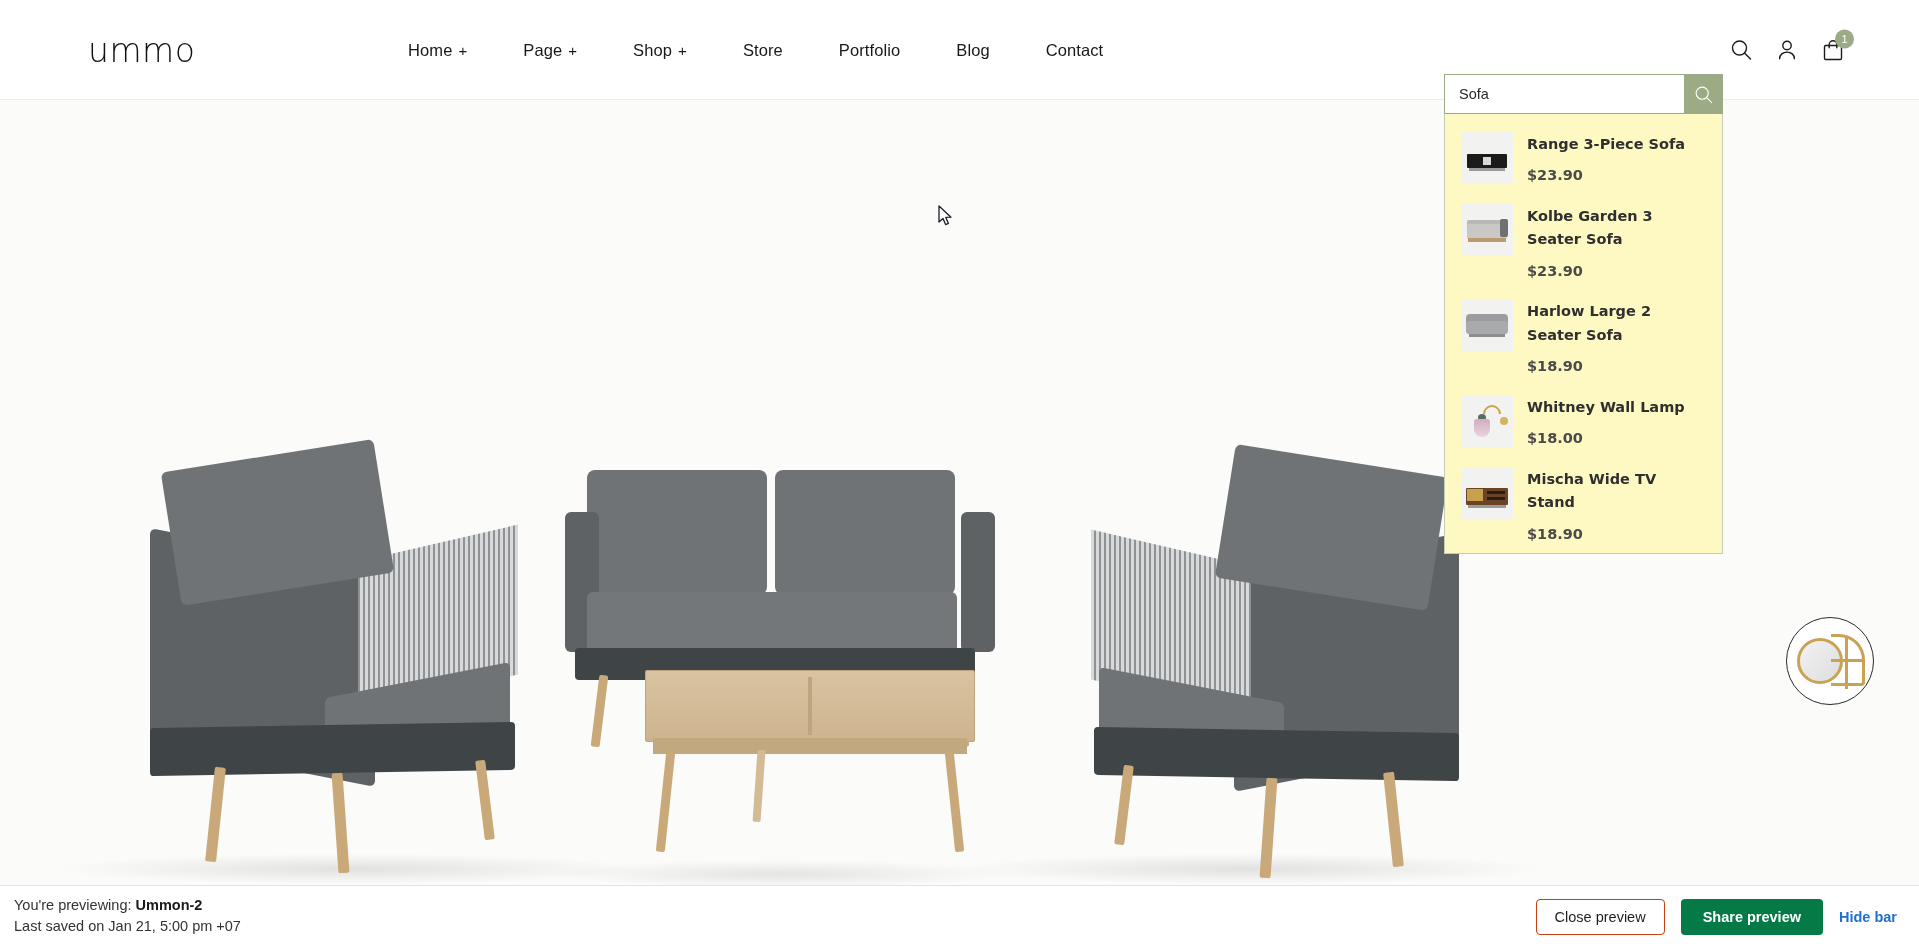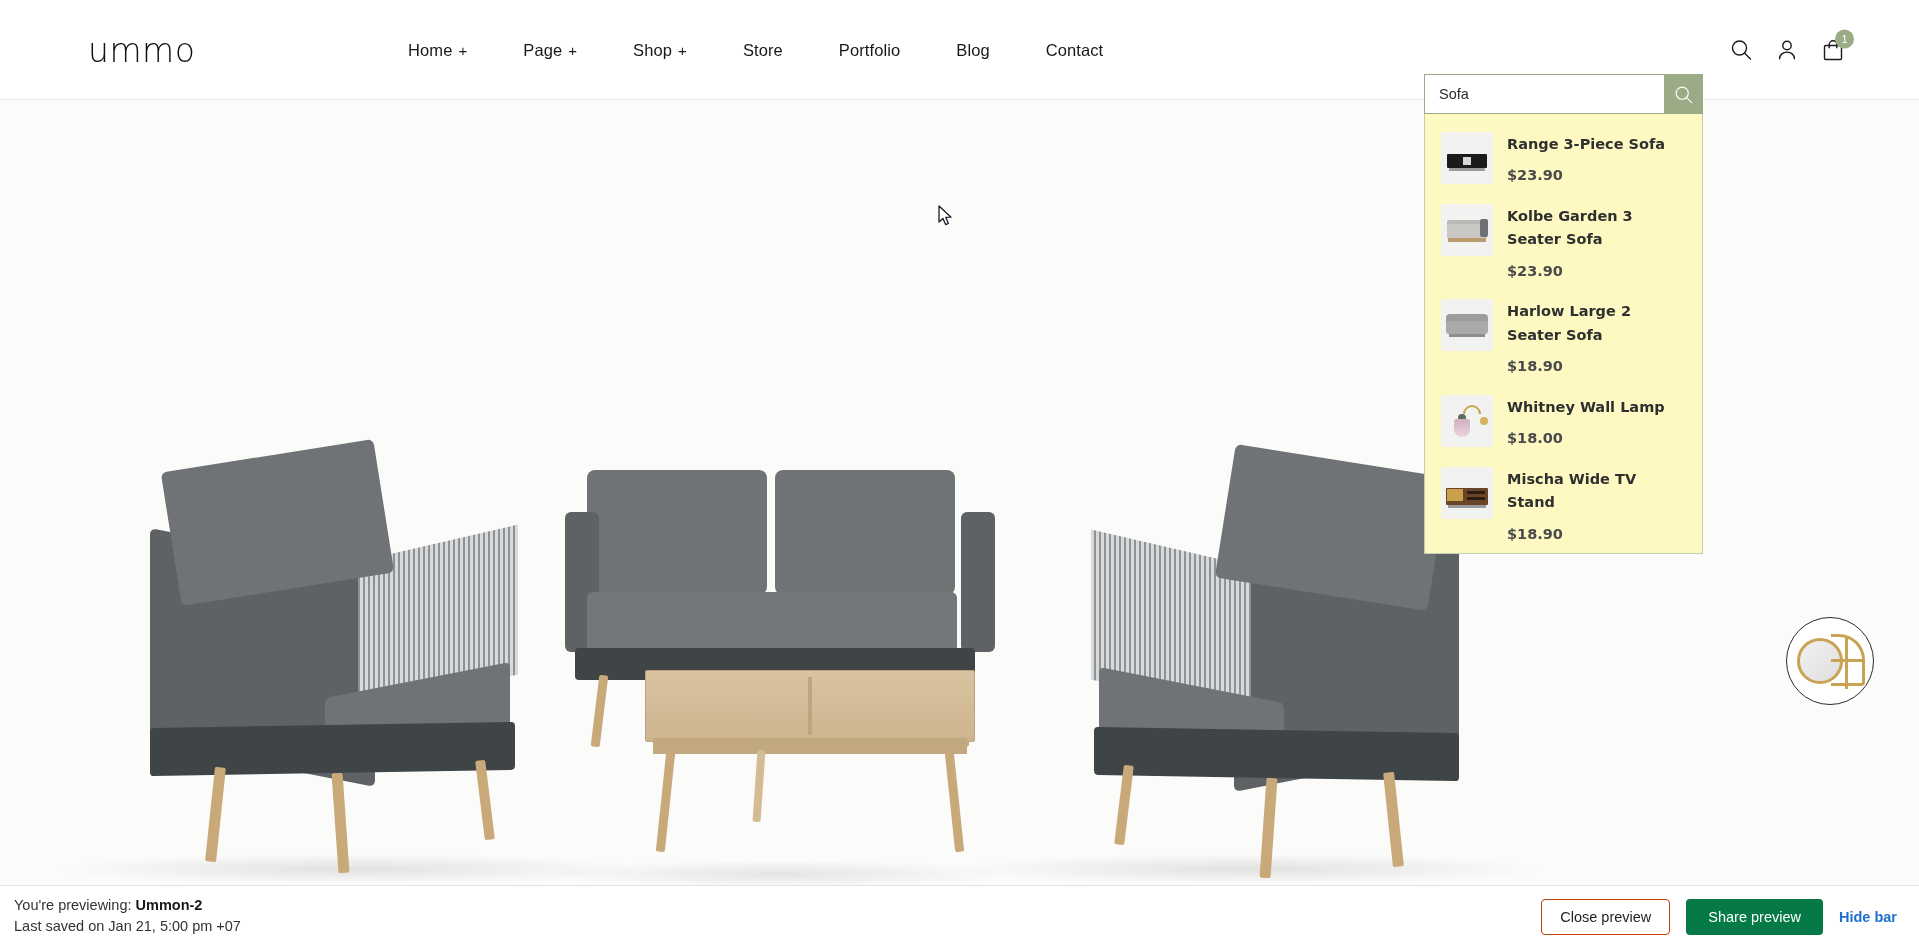--- a/index.html
+++ b/index.html
@@ -157,21 +157,21 @@
 
   .shadow-floor {
     position:absolute; bottom: 6px; left: 0; width: 1919px; height: 60px;
     background: radial-gradient(ellipse 420px 22px at 350px 40px, rgba(0,0,0,.10), transparent 70%),
                 radial-gradient(ellipse 330px 20px at 780px 45px, rgba(0,0,0,.09), transparent 70%),
                 radial-gradient(ellipse 420px 22px at 1250px 40px, rgba(0,0,0,.10), transparent 70%);
   }
 
   
   #search-panel {
-    position: absolute; top: 74px; right: 216px;
+    position: absolute; top: 74px; right: 196px;
     width: 279px;
     z-index: 60;
   }
   #search-bar-row {
     display: flex; align-items: stretch;
     height: 40px;
     border: 1px solid #9aab86;
     background: #ffffff;
   }
   #search-input {
@@ -297,21 +297,21 @@
     height: 36px; padding: 0 18px;
     border: 1px solid #c2410c; border-radius: 4px;
     background: #ffffff; color: #1f1f1f;
     font-size: 14.5px; cursor: pointer;
     font-family: "Liberation Sans", sans-serif;
   }
   #share-preview-button {
     height: 36px; padding: 0 22px;
     border: 0; border-radius: 4px;
     background: #067a46; color: #ffffff;
-    font-size: 14.5px; font-weight: 400; cursor: pointer;
+    font-size: 14.5px; font-weight: 700; cursor: pointer;
     font-family: "Liberation Sans", sans-serif;
   }
   #hide-bar-link {
     font-size: 14.5px; color: #1f6fd0; cursor: pointer;
     font-weight: 700;
   }
 </style>
 </head>
 <body>
 

